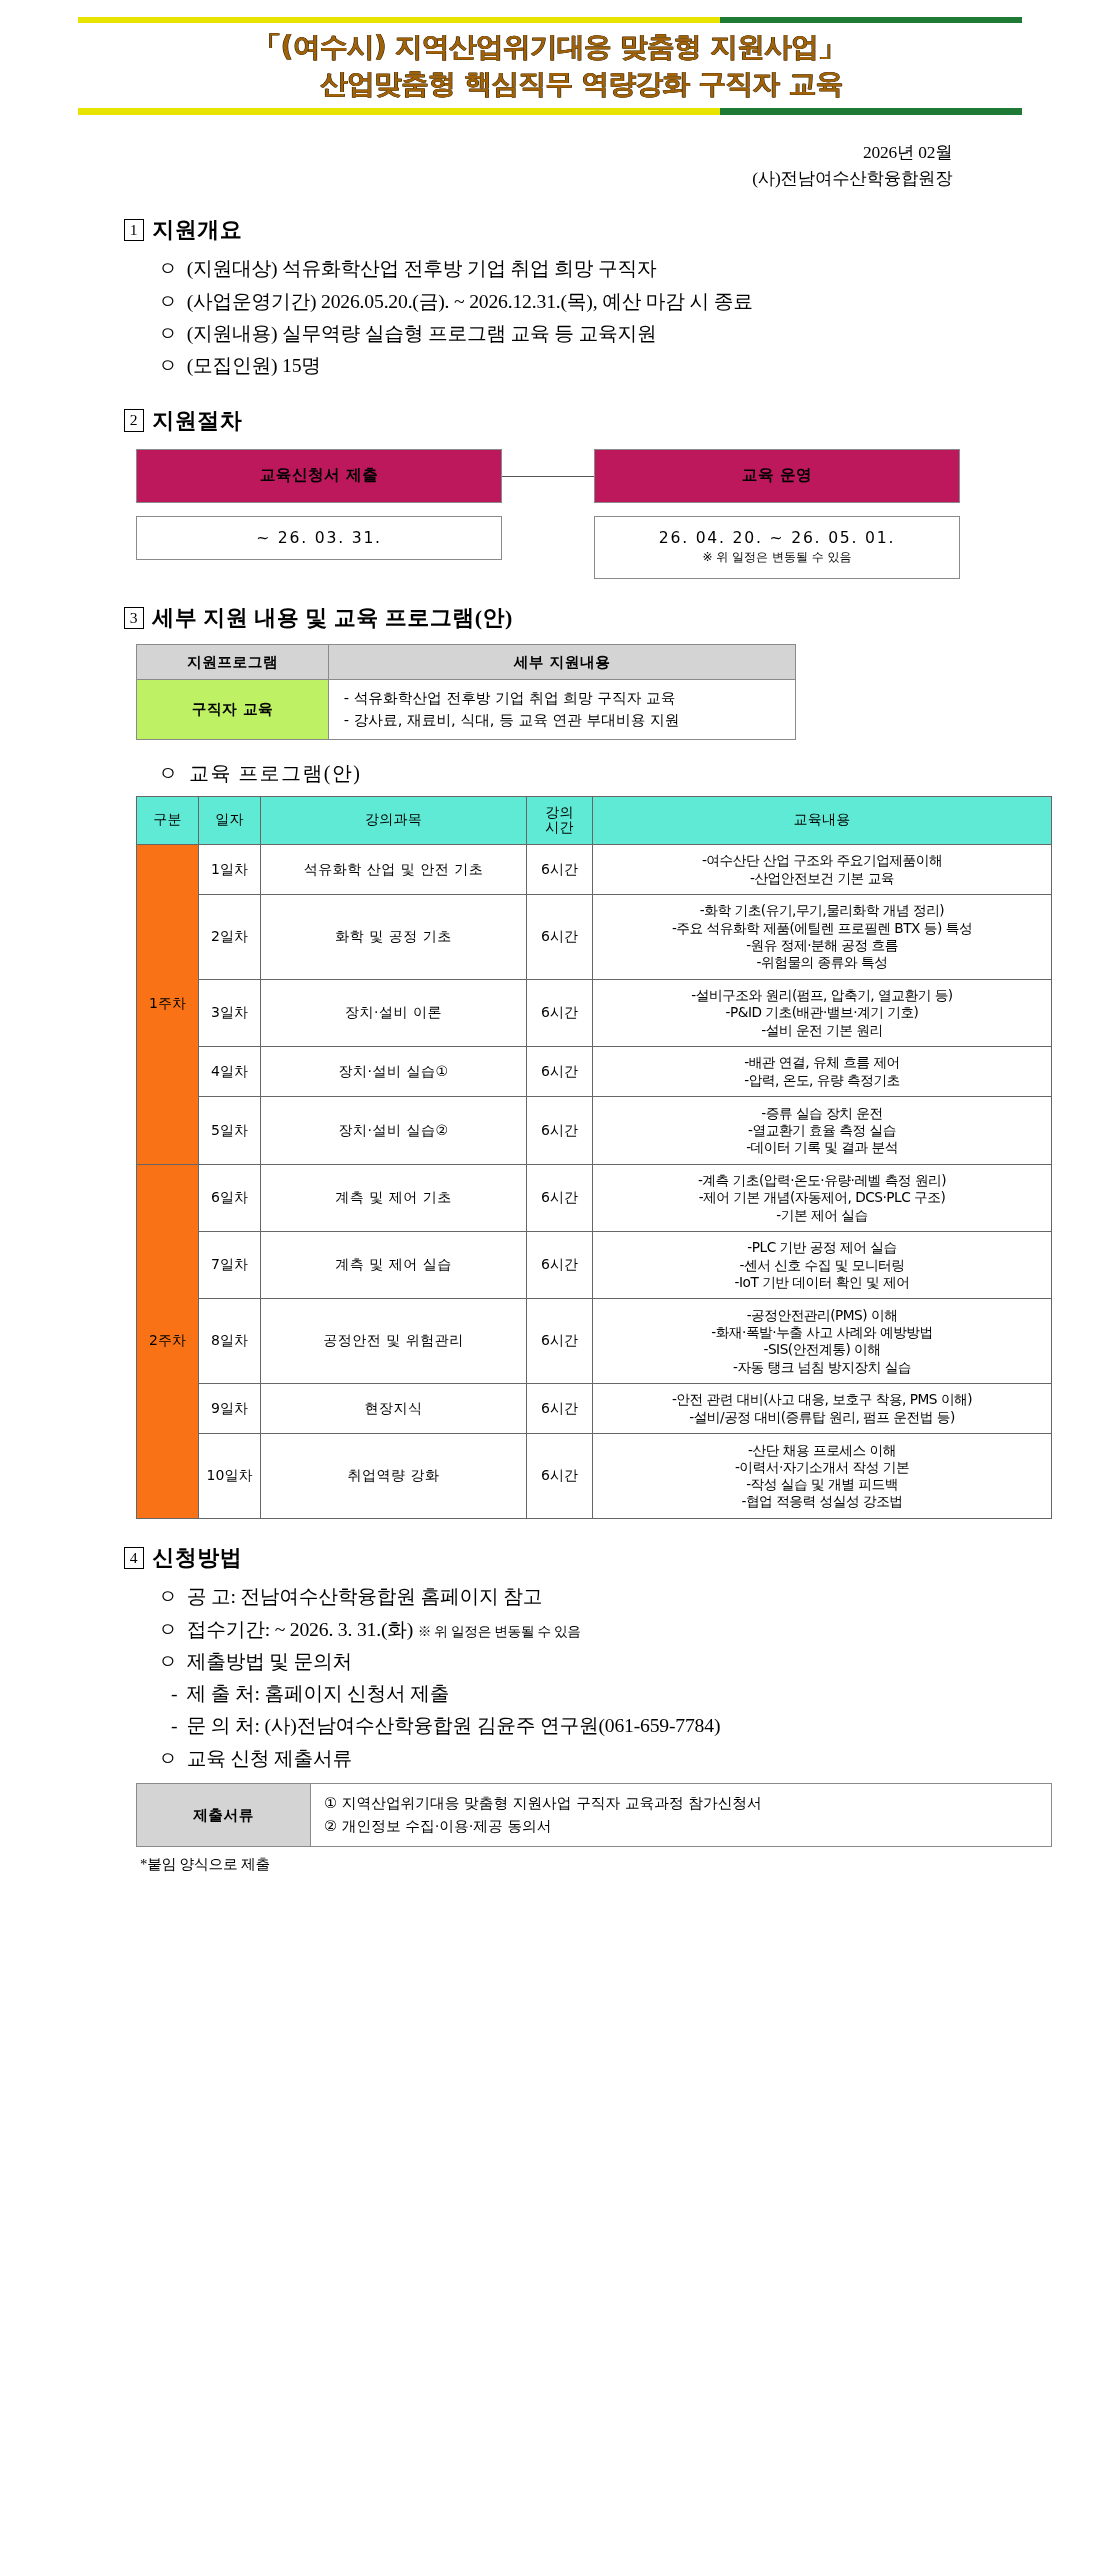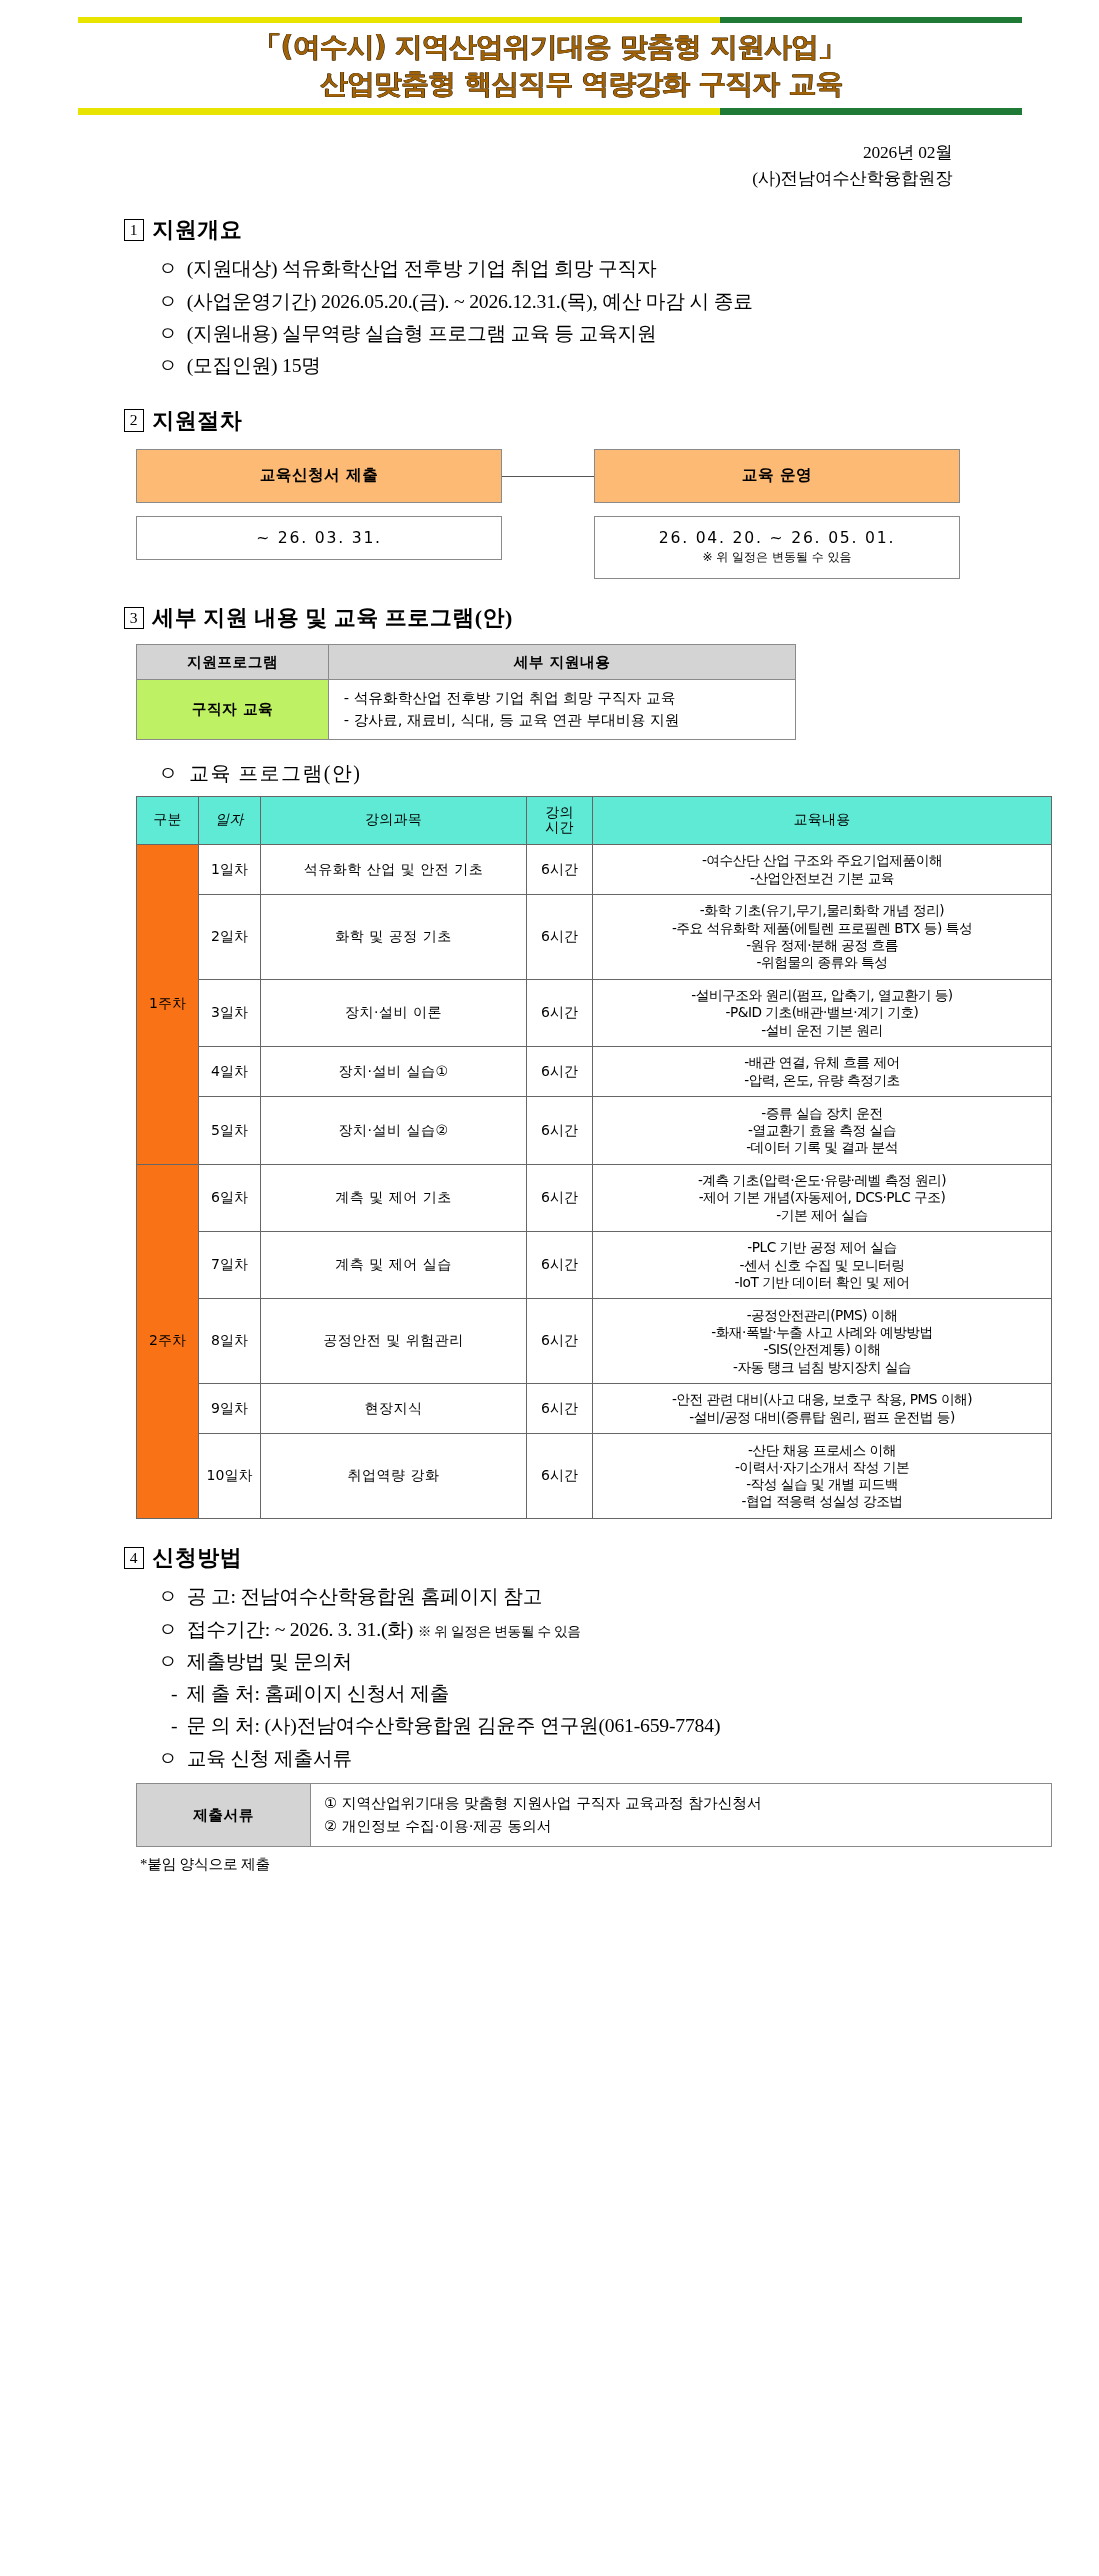--- a/index.html
+++ b/index.html
@@ -124,21 +124,21 @@
     justify-content: space-between;
   }
   .flow-col { width: 366px; }
   .flow-box {
     border: 0.9px solid #8a8a8a;
     text-align: center;
     font-family: "DejaVu Sans", "Liberation Sans", sans-serif;
     font-weight: 700;
     font-size: 15.6px;
     letter-spacing: 0.5px;
-    background: #fdba74;
+    background: #be185d;
     padding: 15.6px 5.5px;
   }
   .flow-box.plain {
     background: #ffffff;
     font-weight: 400;
     font-size: 15.6px;
     letter-spacing: 1.8px;
     padding: 12px 5.5px;
   }
   .flow-gap { height: 13px; }
@@ -229,21 +229,21 @@
   td.subject { width: 266px; letter-spacing: 0.5px; }
   td.hours { width: 66px; }
   td.content {
     text-align: left;
     padding-left: 9.2px;
     line-height: 1.26;
     letter-spacing: -0.5px;
   }
   td.content div { white-space: nowrap; font-size: 13.7px; }
   th.c-week { width: 62px; }
-  th.c-day  { width: 62px; font-style: italic; }
+  th.c-day  { width: 62px; }
   th.c-sub  { width: 266px; }
   th.c-hour { width: 66px; font-size: 13px; line-height: 1.1; }
 
   
   table.docs-table {
     border-collapse: collapse;
     margin: 9.2px 0 0 49px;
     width: 916px;
     font-family: "DejaVu Sans", "Liberation Sans", sans-serif;
   }

